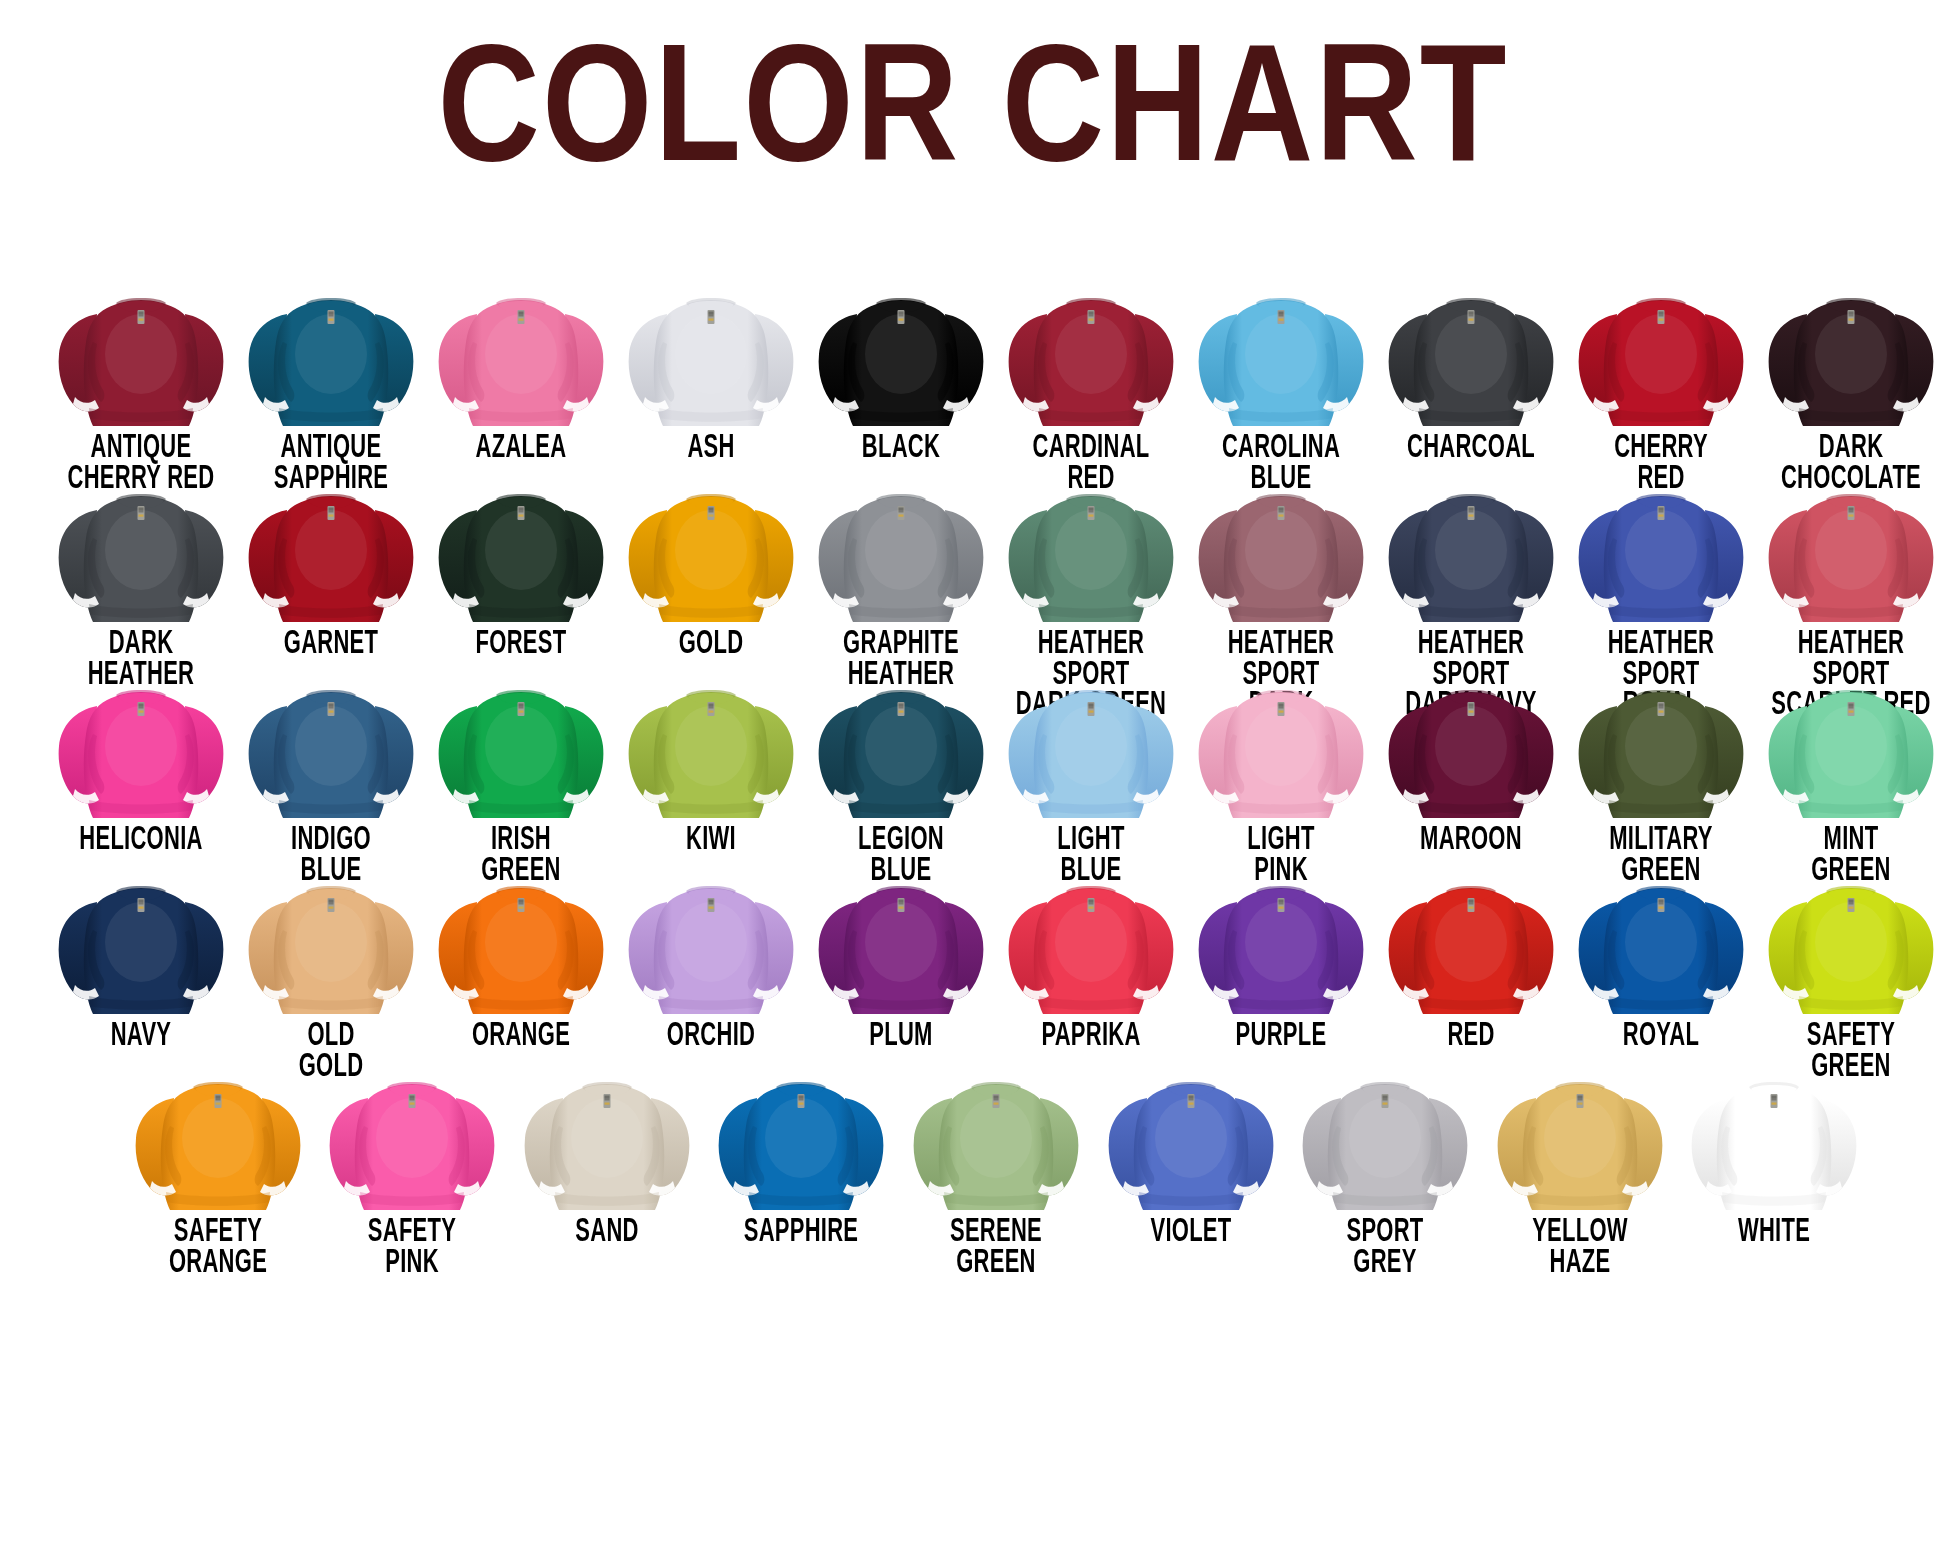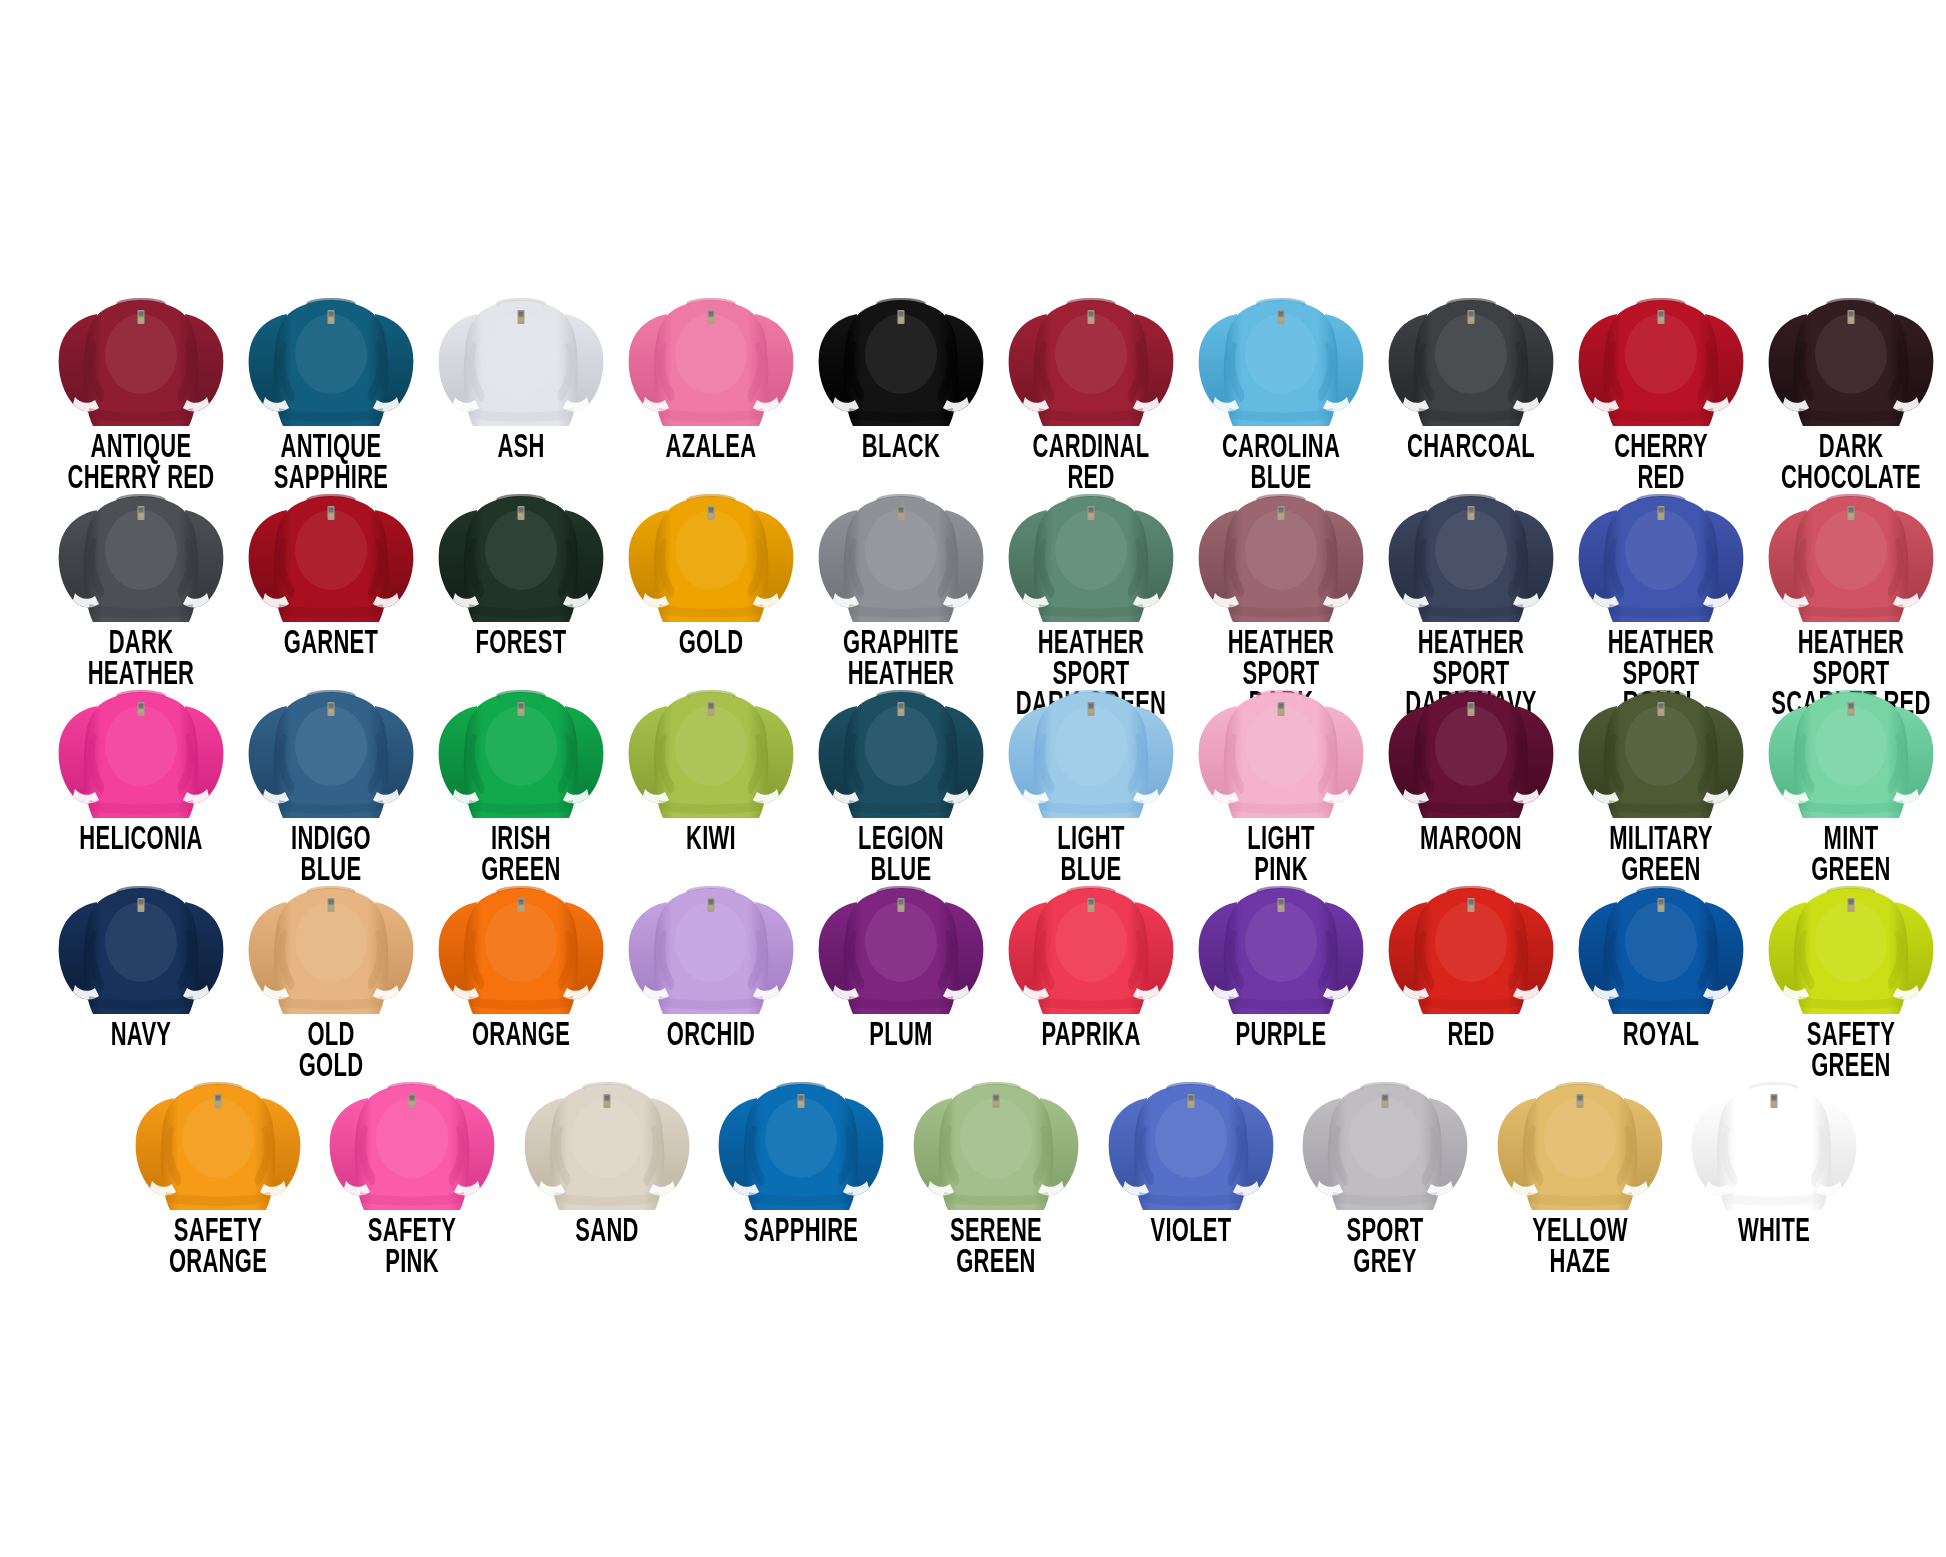--- a/index.html
+++ b/index.html
@@ -95,20 +95,23 @@
     transform-origin: top center;
     white-space: pre-line;
     width: 190px;
   }
 </style>
 </head>
 <body>
 
 <div class="page">
 
+  <div class="title-wrap">
+    <div class="chart-title">COLOR CHART</div>
+  </div>
 
   <div class="grid">
       <div class="row r1">
         <div class="cell">
           <div class="garment">
   <svg viewBox="0 0 176 140" xmlns="http://www.w3.org/2000/svg" aria-hidden="true">
     <defs>
       <linearGradient id="g1b" x1="0" y1="0" x2="1" y2="0">
         <stop offset="0" stop-color="#6d1527"></stop>
         <stop offset="0.16" stop-color="#8e1c32"></stop>
@@ -220,20 +223,78 @@
     <ellipse cx="88" cy="66" rx="36" ry="40" fill="#ffffff" opacity="0.07"></ellipse>
   </svg>
           </div>
           <div class="swatch-label">ANTIQUE
 SAPPHIRE</div>
         </div>
         <div class="cell">
           <div class="garment">
   <svg viewBox="0 0 176 140" xmlns="http://www.w3.org/2000/svg" aria-hidden="true">
     <defs>
+      <linearGradient id="g4b" x1="0" y1="0" x2="1" y2="0">
+        <stop offset="0" stop-color="#d95c8c"></stop>
+        <stop offset="0.16" stop-color="#ef7aa6"></stop>
+        <stop offset="0.82" stop-color="#ef7aa6"></stop>
+        <stop offset="1" stop-color="#d95c8c"></stop>
+      </linearGradient>
+      <linearGradient id="g4s" x1="0" y1="0" x2="0" y2="1">
+        <stop offset="0" stop-color="#ef7aa6"></stop>
+        <stop offset="1" stop-color="#d95c8c"></stop>
+      </linearGradient>
+    </defs>
+
+    <path d="M44 26 C22 30 8 46 6 66 C4 86 10 104 20 116 C27 124 38 126 46 120
+             C50 116 50 108 46 102 C38 90 36 70 42 54 Z" fill="url(#g4s)"></path>
+
+    <path d="M132 26 C154 30 168 46 170 66 C172 86 166 104 156 116
+             C149 124 138 126 130 120 C126 116 126 108 130 102
+             C138 90 140 70 134 54 Z" fill="url(#g4s)"></path>
+
+    <path d="M88 12
+             C101 12 112 15 122 20
+             C134 26 141 38 143 54
+             C146 74 146 96 143 114
+             C141 126 138 134 136 138
+             L40 138
+             C38 134 35 126 33 114
+             C30 96 30 74 33 54
+             C35 38 42 26 54 20
+             C64 15 75 12 88 12 Z" fill="url(#g4b)"></path>
+
+    <path d="M63 15 C70 26 106 26 113 15
+             C110 12 101 10 88 10 C75 10 66 12 63 15 Z" fill="#d95c8c" opacity="0.55"></path>
+    <path d="M65 17 C72 27 104 27 111 17
+             C108 14.5 100 13 88 13 C76 13 68 14.5 65 17 Z" fill="#ef7aa6"></path>
+
+    <rect x="84.5" y="22" width="7" height="14" rx="1" fill="#9a9a93"></rect>
+    <rect x="85.5" y="23.5" width="5" height="5" fill="#6e6e68"></rect>
+    <rect x="85.5" y="30.5" width="5" height="2.2" fill="#c9a23c"></rect>
+
+    <path d="M20 116 C27 124 38 126 46 120 L42 112 C35 117 27 115 22 109 Z" fill="#ffffff" opacity="0.92"></path>
+    <path d="M156 116 C149 124 138 126 130 120 L134 112 C141 117 149 115 154 109 Z" fill="#ffffff" opacity="0.92"></path>
+
+    <path d="M44 56 C40 72 42 90 50 102 C52 106 52 112 48 114
+             C44 110 38 100 36 86 C34 72 36 62 40 54 Z" fill="#d95c8c" opacity="0.42"></path>
+    <path d="M132 56 C136 72 134 90 126 102 C124 106 124 112 128 114
+             C132 110 138 100 140 86 C142 72 140 62 136 54 Z" fill="#d95c8c" opacity="0.42"></path>
+
+    <path d="M36 120 C60 126 116 126 140 120 L139 130 C115 135 61 135 37 130 Z" fill="#d95c8c" opacity="0.30"></path>
+
+    <ellipse cx="88" cy="66" rx="36" ry="40" fill="#ffffff" opacity="0.07"></ellipse>
+  </svg>
+          </div>
+          <div class="swatch-label">AZALEA</div>
+        </div>
+        <div class="cell">
+          <div class="garment">
+  <svg viewBox="0 0 176 140" xmlns="http://www.w3.org/2000/svg" aria-hidden="true">
+    <defs>
       <linearGradient id="g3b" x1="0" y1="0" x2="1" y2="0">
         <stop offset="0" stop-color="#c6c8d0"></stop>
         <stop offset="0.16" stop-color="#e4e5ea"></stop>
         <stop offset="0.82" stop-color="#e4e5ea"></stop>
         <stop offset="1" stop-color="#c6c8d0"></stop>
       </linearGradient>
       <linearGradient id="g3s" x1="0" y1="0" x2="0" y2="1">
         <stop offset="0" stop-color="#e4e5ea"></stop>
         <stop offset="1" stop-color="#c6c8d0"></stop>
       </linearGradient>
@@ -278,78 +339,20 @@
 
     <ellipse cx="88" cy="66" rx="36" ry="40" fill="#ffffff" opacity="0.07"></ellipse>
   </svg>
           </div>
           <div class="swatch-label">ASH</div>
         </div>
         <div class="cell">
           <div class="garment">
   <svg viewBox="0 0 176 140" xmlns="http://www.w3.org/2000/svg" aria-hidden="true">
     <defs>
-      <linearGradient id="g4b" x1="0" y1="0" x2="1" y2="0">
-        <stop offset="0" stop-color="#d95c8c"></stop>
-        <stop offset="0.16" stop-color="#ef7aa6"></stop>
-        <stop offset="0.82" stop-color="#ef7aa6"></stop>
-        <stop offset="1" stop-color="#d95c8c"></stop>
-      </linearGradient>
-      <linearGradient id="g4s" x1="0" y1="0" x2="0" y2="1">
-        <stop offset="0" stop-color="#ef7aa6"></stop>
-        <stop offset="1" stop-color="#d95c8c"></stop>
-      </linearGradient>
-    </defs>
-
-    <path d="M44 26 C22 30 8 46 6 66 C4 86 10 104 20 116 C27 124 38 126 46 120
-             C50 116 50 108 46 102 C38 90 36 70 42 54 Z" fill="url(#g4s)"></path>
-
-    <path d="M132 26 C154 30 168 46 170 66 C172 86 166 104 156 116
-             C149 124 138 126 130 120 C126 116 126 108 130 102
-             C138 90 140 70 134 54 Z" fill="url(#g4s)"></path>
-
-    <path d="M88 12
-             C101 12 112 15 122 20
-             C134 26 141 38 143 54
-             C146 74 146 96 143 114
-             C141 126 138 134 136 138
-             L40 138
-             C38 134 35 126 33 114
-             C30 96 30 74 33 54
-             C35 38 42 26 54 20
-             C64 15 75 12 88 12 Z" fill="url(#g4b)"></path>
-
-    <path d="M63 15 C70 26 106 26 113 15
-             C110 12 101 10 88 10 C75 10 66 12 63 15 Z" fill="#d95c8c" opacity="0.55"></path>
-    <path d="M65 17 C72 27 104 27 111 17
-             C108 14.5 100 13 88 13 C76 13 68 14.5 65 17 Z" fill="#ef7aa6"></path>
-
-    <rect x="84.5" y="22" width="7" height="14" rx="1" fill="#9a9a93"></rect>
-    <rect x="85.5" y="23.5" width="5" height="5" fill="#6e6e68"></rect>
-    <rect x="85.5" y="30.5" width="5" height="2.2" fill="#c9a23c"></rect>
-
-    <path d="M20 116 C27 124 38 126 46 120 L42 112 C35 117 27 115 22 109 Z" fill="#ffffff" opacity="0.92"></path>
-    <path d="M156 116 C149 124 138 126 130 120 L134 112 C141 117 149 115 154 109 Z" fill="#ffffff" opacity="0.92"></path>
-
-    <path d="M44 56 C40 72 42 90 50 102 C52 106 52 112 48 114
-             C44 110 38 100 36 86 C34 72 36 62 40 54 Z" fill="#d95c8c" opacity="0.42"></path>
-    <path d="M132 56 C136 72 134 90 126 102 C124 106 124 112 128 114
-             C132 110 138 100 140 86 C142 72 140 62 136 54 Z" fill="#d95c8c" opacity="0.42"></path>
-
-    <path d="M36 120 C60 126 116 126 140 120 L139 130 C115 135 61 135 37 130 Z" fill="#d95c8c" opacity="0.30"></path>
-
-    <ellipse cx="88" cy="66" rx="36" ry="40" fill="#ffffff" opacity="0.07"></ellipse>
-  </svg>
-          </div>
-          <div class="swatch-label">AZALEA</div>
-        </div>
-        <div class="cell">
-          <div class="garment">
-  <svg viewBox="0 0 176 140" xmlns="http://www.w3.org/2000/svg" aria-hidden="true">
-    <defs>
       <linearGradient id="g5b" x1="0" y1="0" x2="1" y2="0">
         <stop offset="0" stop-color="#000000"></stop>
         <stop offset="0.16" stop-color="#131313"></stop>
         <stop offset="0.82" stop-color="#131313"></stop>
         <stop offset="1" stop-color="#000000"></stop>
       </linearGradient>
       <linearGradient id="g5s" x1="0" y1="0" x2="0" y2="1">
         <stop offset="0" stop-color="#131313"></stop>
         <stop offset="1" stop-color="#000000"></stop>
       </linearGradient>

